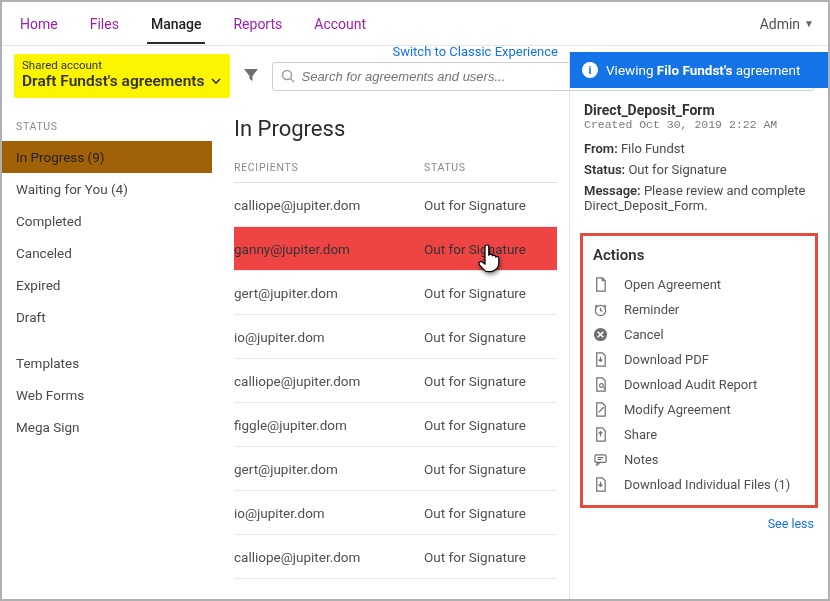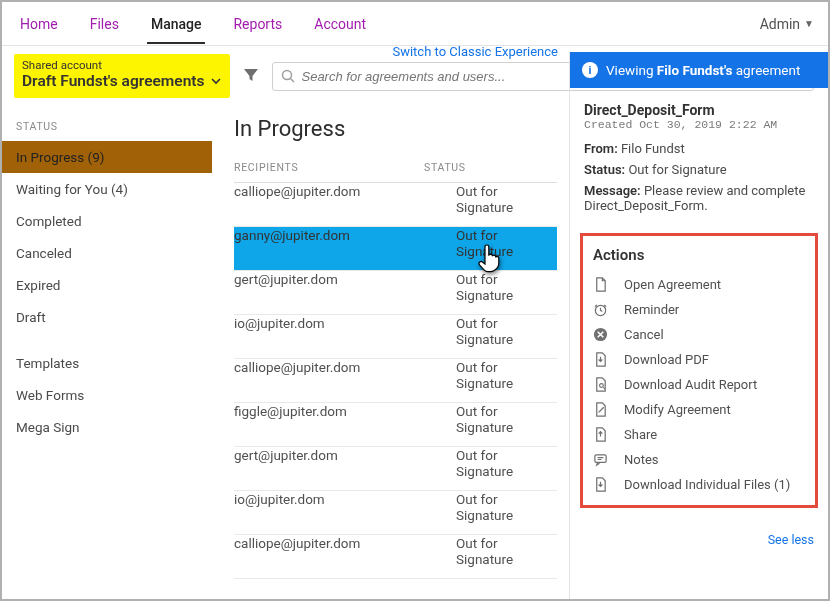--- a/index.html
+++ b/index.html
@@ -107,28 +107,28 @@
     font-size: 10.5px;
     letter-spacing: .7px;
     color: #8a8a8a;
     padding-bottom: 8px;
     border-bottom: 1px solid #dcdcdc;
   }
   .col-recip { width: 190px; }
   .col-stat  { flex: 1; }
   .list-row {
     display: flex;
+    align-items: center;
     height: 44px;
     border-bottom: 1px solid #e9e9e9;
     font-size: 13.5px;
     color: #505050;
     cursor: pointer;
-    gap: 32px;
-  }
-  .list-row.sel { background: #0ea5e9; color: #333; }
+  }
+  .list-row.sel { background: #ef4444; color: #333; }
   .cursor-hand {
     position: absolute;
     left: 476px;
     top: 241px;
     font-size: 22px;
     pointer-events: none;
     filter: drop-shadow(1px 2px 2px rgba(0,0,0,.5));
   }
   
   .right {
@@ -151,21 +151,21 @@
   .info-circle {
     width:16px;height:16px;border-radius:50%;background:#fff;color:#1473e6;
     display:inline-flex;align-items:center;justify-content:center;font-size:11px;font-weight:700;
   }
   .right-body { padding: 14px 14px 6px; font-size: 13px; color: #4b4b4b; }
   .doc-title { font-weight: 700; color: #333; font-size:14px;}
   .doc-sub { font-size: 11.5px; color: #7a7a7a; margin-bottom: 10px; font-family: Liberation Mono, monospace; }
   .kv { margin-bottom: 6px; }
   .kv b { color: #333; font-weight:600;}
   .actions-box {
-    margin: 8px 10px 20px;
+    margin: 8px 10px 4px;
     border: 3px solid #e34b3d;
     padding: 10px 10px 8px;
   }
   .actions-box h3 { font-size: 15px; margin-bottom: 8px; color: #333; font-weight:600;}
   .act-item {
     display: flex;
     align-items: center;
     gap: 16px;
     padding: 5px 0;
     font-size: 13px;

